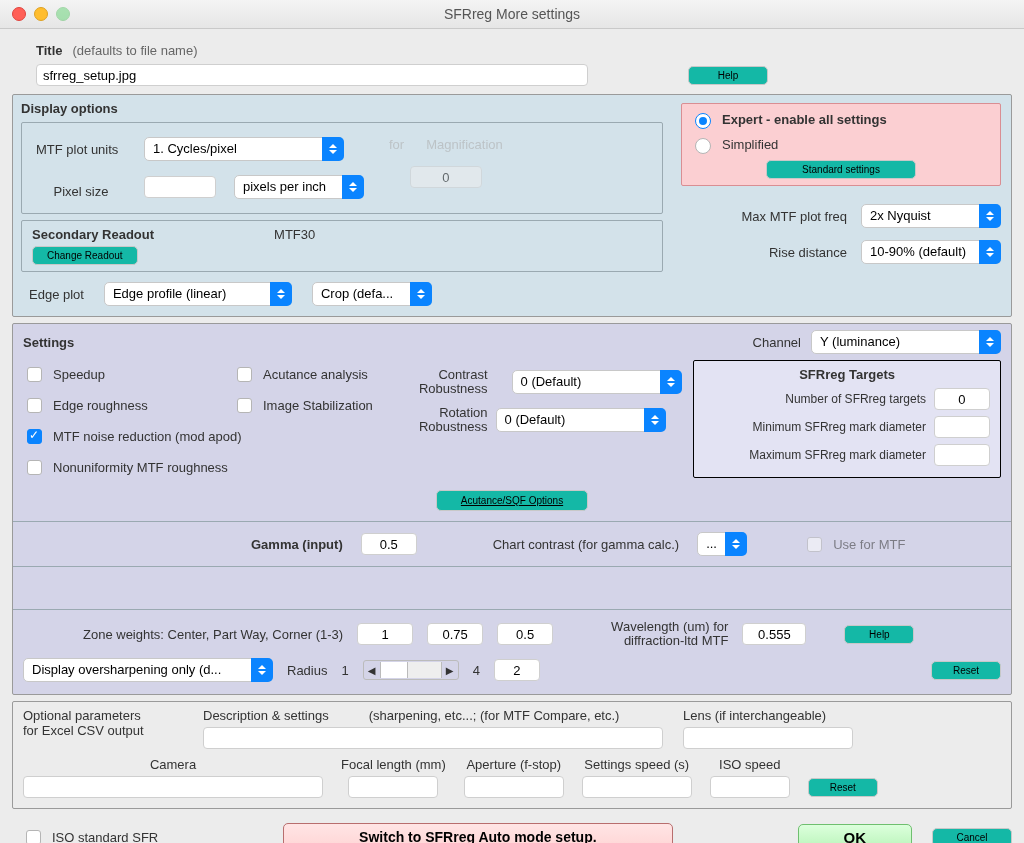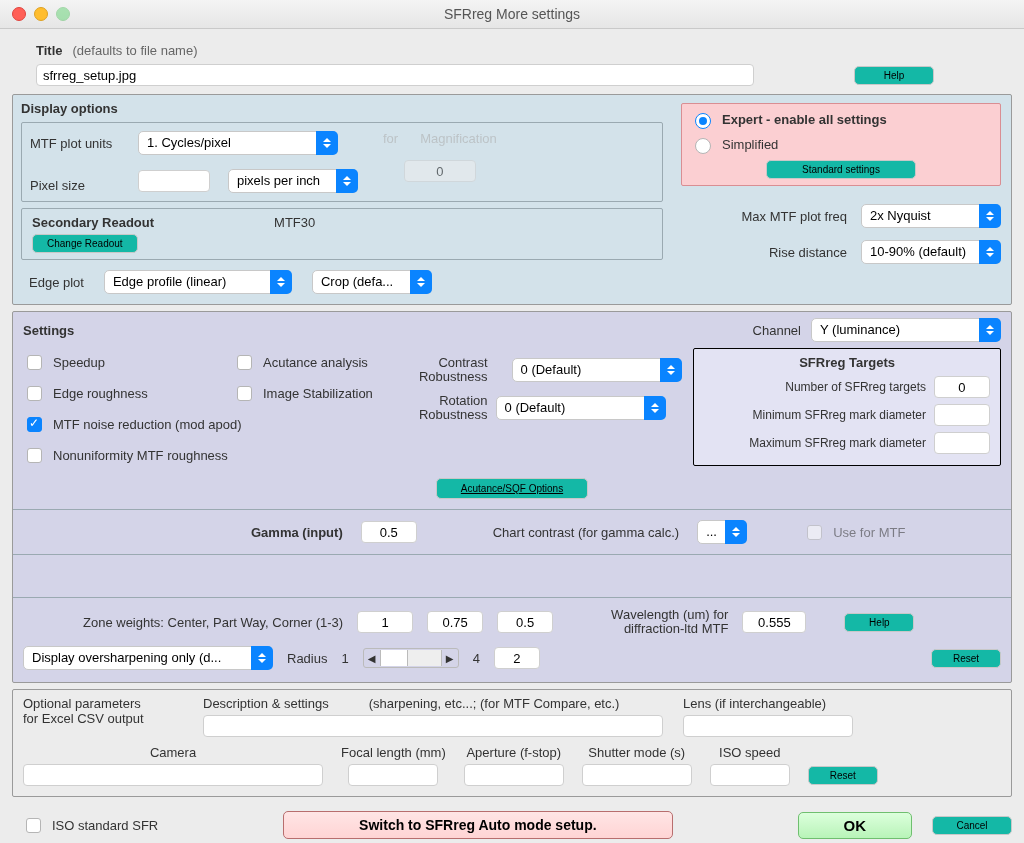--- a/index.html
+++ b/index.html
@@ -64,38 +64,38 @@
   <div class="wintitle">SFRreg More settings</div>
 </div>
 
 <div class="content">
 
   <div class="row" style="margin:4px 0 6px 24px;">
     <span class="bold">Title</span>
     <span class="hint">(defaults to file name)</span>
   </div>
   <div class="row" style="margin-left:24px;gap:100px;">
-    <input type="text" style="width: 718px;" value="sfrreg_setup.jpg">
+    <input type="text" style="width: 552px;" value="sfrreg_setup.jpg">
     <button class="btn" style="width:80px;">Help</button>
   </div>
 
   <div class="panel display" style="margin-top:8px;">
     <div style="display:flex;">
 
       <div style="flex:1;">
         <div class="section-title">Display options</div>
 
-        <div class="subpanel" style="margin:0 8px 6px 8px;padding:8px;display:flex;gap:25px;align-items:flex-start;">
+        <div class="subpanel" style="margin:0 8px 6px 8px;padding:14px;display:flex;gap:25px;align-items:flex-start;">
           <div class="col" style="gap:14px;">
             <div class="row" style="gap:18px;">
               <span style="width:90px;">MTF plot units</span>
               <span class="sel-wrap"><span class="arrow-up"></span><select class="select" style="width:200px;"><option>1. Cycles/pixel</option></select></span>
             </div>
             <div class="row" style="gap:18px;">
-              <span style="width:90px;text-align:left;padding-right:0;margin-top:8px;">Pixel size</span>
+              <span style="width:90px;text-align:center;padding-right:0;margin-top:8px;">Pixel size</span>
               <input type="text" style="width: 72px;" value="">
               <span class="sel-wrap"><span class="arrow-up"></span><select class="select" style="width:130px;"><option>pixels per inch</option></select></span>
             </div>
           </div>
           <div class="col muted" style="gap:14px;align-items:center;">
             <div class="row" style="gap:22px;">
               <span class="disabled">for</span>
               <span class="disabled">Magnification</span>
             </div>
             <input type="text" style="width: 72px; text-align: center; background: rgb(238, 238, 238);" class="disabled" value="0">
@@ -298,21 +298,21 @@
       </div>
       <div class="col" style="gap:4px;align-items:center;">
         <span>Focal length (mm)</span>
         <input type="text" style="width: 90px;">
       </div>
       <div class="col" style="gap:4px;align-items:center;">
         <span>Aperture (f-stop)</span>
         <input type="text" style="width: 100px;">
       </div>
       <div class="col" style="gap:4px;align-items:center;">
-        <span>Shutter mode (s)</span>
+        <span>Settings speed (s)</span>
         <input type="text" style="width: 110px;">
       </div>
       <div class="col" style="gap:4px;align-items:center;">
         <span>ISO speed</span>
         <input type="text" style="width: 80px;">
       </div>
       <button class="btn" style="width:70px;margin-bottom:1px;">Reset</button>
     </div>
   </div>
 

